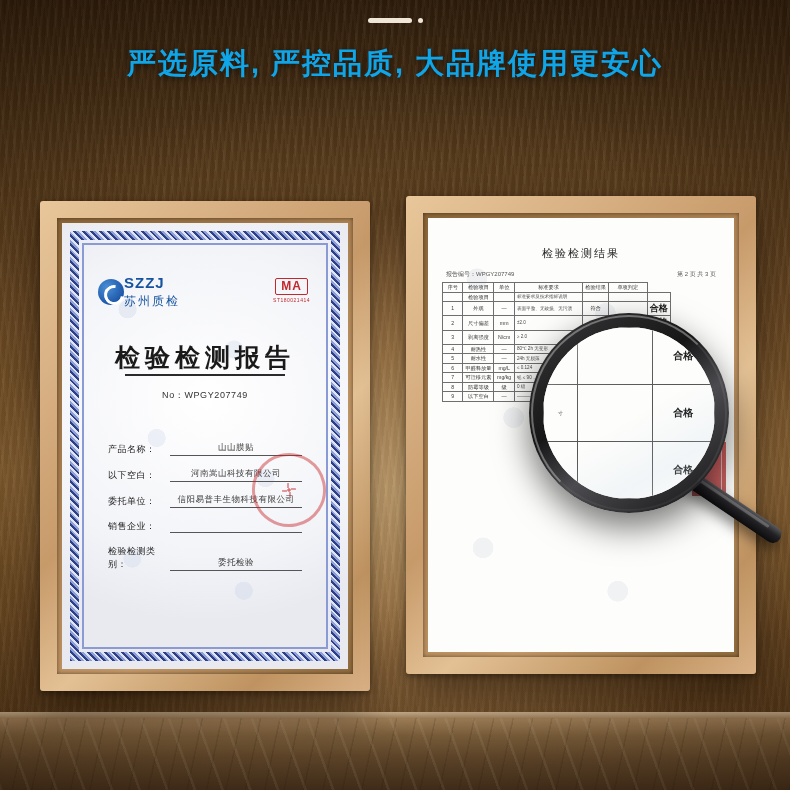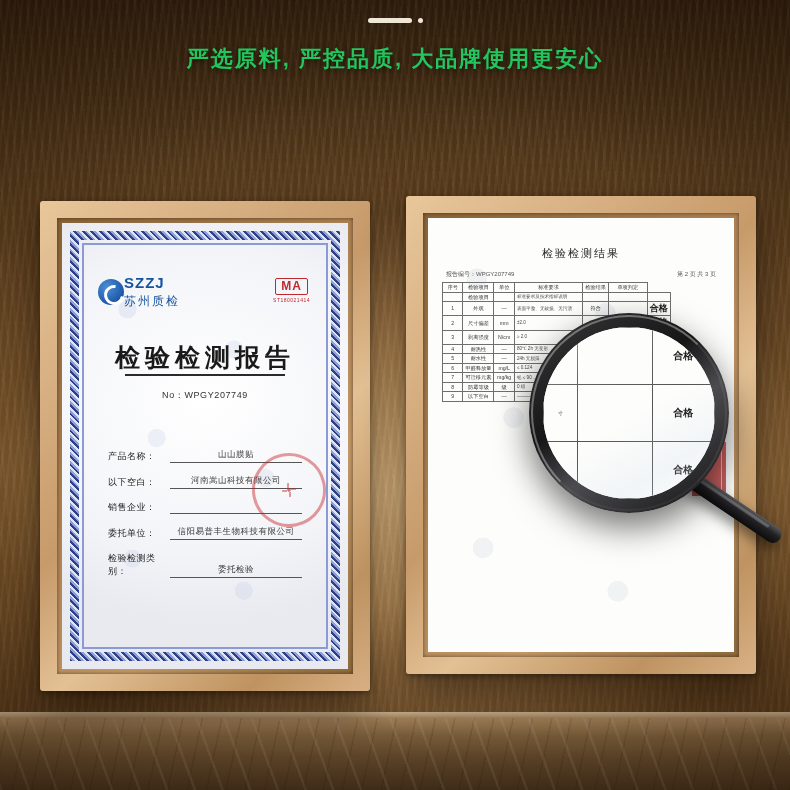--- a/index.html
+++ b/index.html
@@ -83,23 +83,23 @@
   .ornament .dot {
     width: 5px; height: 5px;
     border-radius: 50%;
     background: #efe6d8;
   }
   .headline {
     position: absolute;
     top: 44px;
     left: 0; right: 0;
     text-align: center;
-    font-size: 22px;
+    font-size: 29px;
     letter-spacing: 2px;
-    color: #22c55e;
+    color: #0ea5e9;
     font-weight: 700;
     text-shadow: 0 2px 7px rgba(0,0,0,0.55);
     font-family: "Liberation Sans", "DejaVu Sans", sans-serif;
   }
 
   
   .frame {
     position: absolute;
     border-radius: 3px;
     box-shadow: 0 18px 42px rgba(20,10,0,0.55), 0 2px 6px rgba(0,0,0,0.4);
@@ -241,21 +241,21 @@
   .cert-no {
     position: absolute;
     top: 140px; left: 0; right: 0;
     text-align: center;
     font-size: 9px;
     color: #333;
     letter-spacing: .6px;
   }
   .cert-fields {
     position: absolute;
-    top: 200px; left: 18px; right: 18px;
+    top: 193px; left: 18px; right: 18px;
   }
   .cert-field {
     display: flex;
     align-items: flex-end;
     margin-bottom: 12px;
     font-size: 9px;
     color: #222;
   }
   .cert-field .lbl {
     width: 62px;
@@ -512,26 +512,26 @@
           <div class="cert-fields">
             <div class="cert-field">
               <span class="lbl">产品名称：</span>
               <span class="val">山山膜贴</span>
             </div>
             <div class="cert-field">
               <span class="lbl">以下空白：</span>
               <span class="val">河南嵩山科技有限公司</span>
             </div>
             <div class="cert-field">
+              <span class="lbl">委托单位：</span>
+              <span class="val">信阳易普丰生物科技有限公司</span>
+            </div>
+            <div class="cert-field">
               <span class="lbl">销售企业：</span>
               <span class="val"></span>
-            </div>
-            <div class="cert-field">
-              <span class="lbl">委托单位：</span>
-              <span class="val">信阳易普丰生物科技有限公司</span>
             </div>
             <div class="cert-field">
               <span class="lbl">检验检测类别：</span>
               <span class="val">委托检验</span>
             </div>
           </div>
 
           <div class="cert-seal"></div>
         </div>
       </div>

